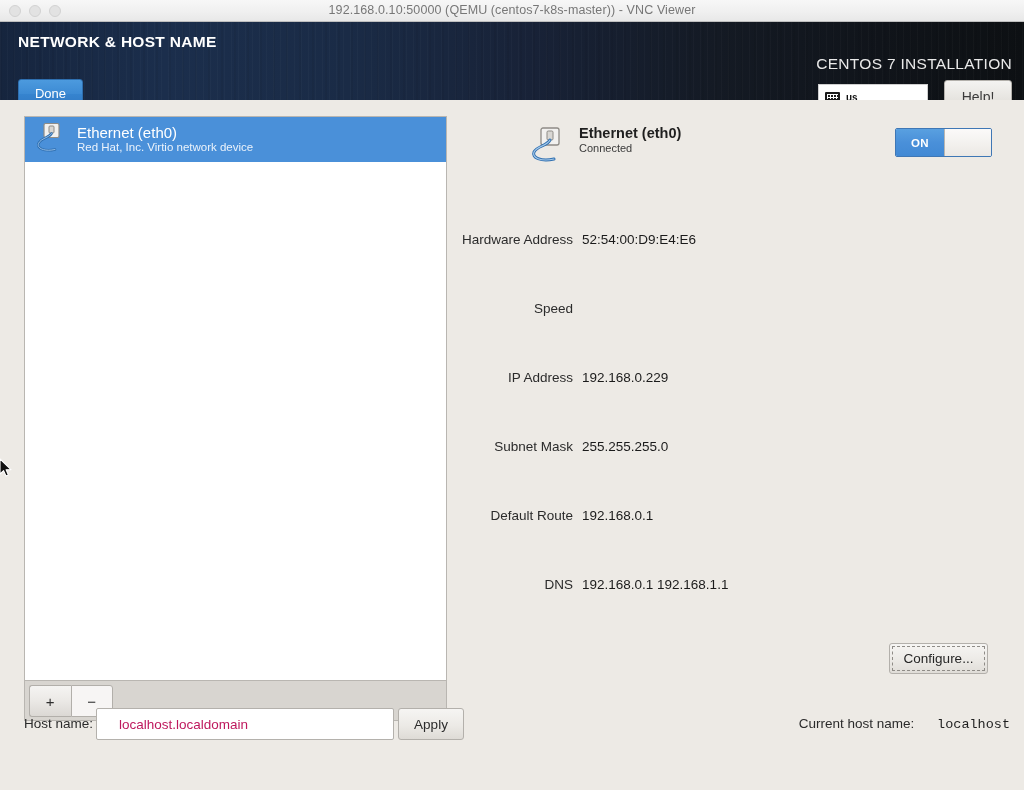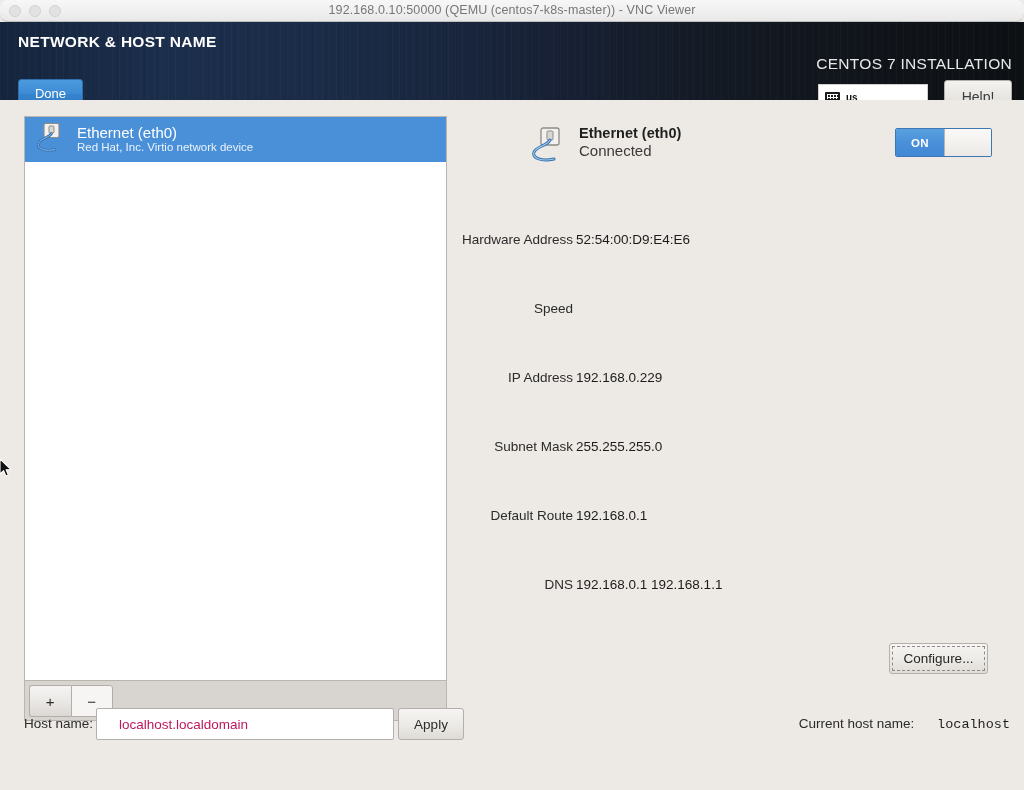--- a/index.html
+++ b/index.html
@@ -20,21 +20,20 @@
   }
 
   
   .titlebar {
     position: absolute;
     left: 0; top: 0;
     width: 1024px; height: 22px;
     background: linear-gradient(to bottom, #f7f7f7 0%, #efefef 60%, #e8e8e8 100%);
     border-bottom: 1px solid #bfbfbf;
     box-sizing: border-box;
-    border-radius: 8px;
   }
   .titlebar-text {
     position: absolute;
     left: 0; right: 0; top: 3px;
     text-align: center;
     font-size: 12.5px;
     color: #777;
     letter-spacing: 0.1px;
   }
   .win-btns {
@@ -229,21 +228,21 @@
     width: 555px; height: 565px;
   }
   .detail-head {
     position: absolute;
     left: 75px; top: 8px;
     display: flex;
     align-items: flex-start;
   }
   .detail-head .dev-icon { margin-right: 9px; margin-top: 2px; flex: none; }
   .detail-title { font-size: 14.5px; font-weight: bold; color: #1f1f1f; line-height: 1.25; }
-  .detail-status { font-size: 15px; color: #3a3a3a; line-height: 1.25; }
+  .detail-status { font-size: 11px; color: #3a3a3a; line-height: 1.25; }
 
   .toggle {
     position: absolute;
     left: 440px; top: 12px;
     width: 97px; height: 29px;
     border: 1px solid #3f77b5;
     border-radius: 2px;
     display: flex;
     overflow: hidden;
     box-sizing: border-box;
@@ -278,21 +277,21 @@
   }
   .field-label {
     width: 118px;
     text-align: right;
     font-size: 13.5px;
     color: #2b2b2b;
     flex: none;
     margin-top: 44px;
   }
   .field-value {
-    margin-left: 3px;
+    margin-left: 9px;
     font-size: 13.5px;
     color: #1b1b1b;
   }
 
   .configure-btn {
     position: absolute;
     left: 434px; top: 527px;
     width: 99px; height: 31px;
     background: linear-gradient(to bottom, #f6f5f3 0%, #eceae6 55%, #e0ddd8 100%);
     border: 1px solid #b3b0ab;

